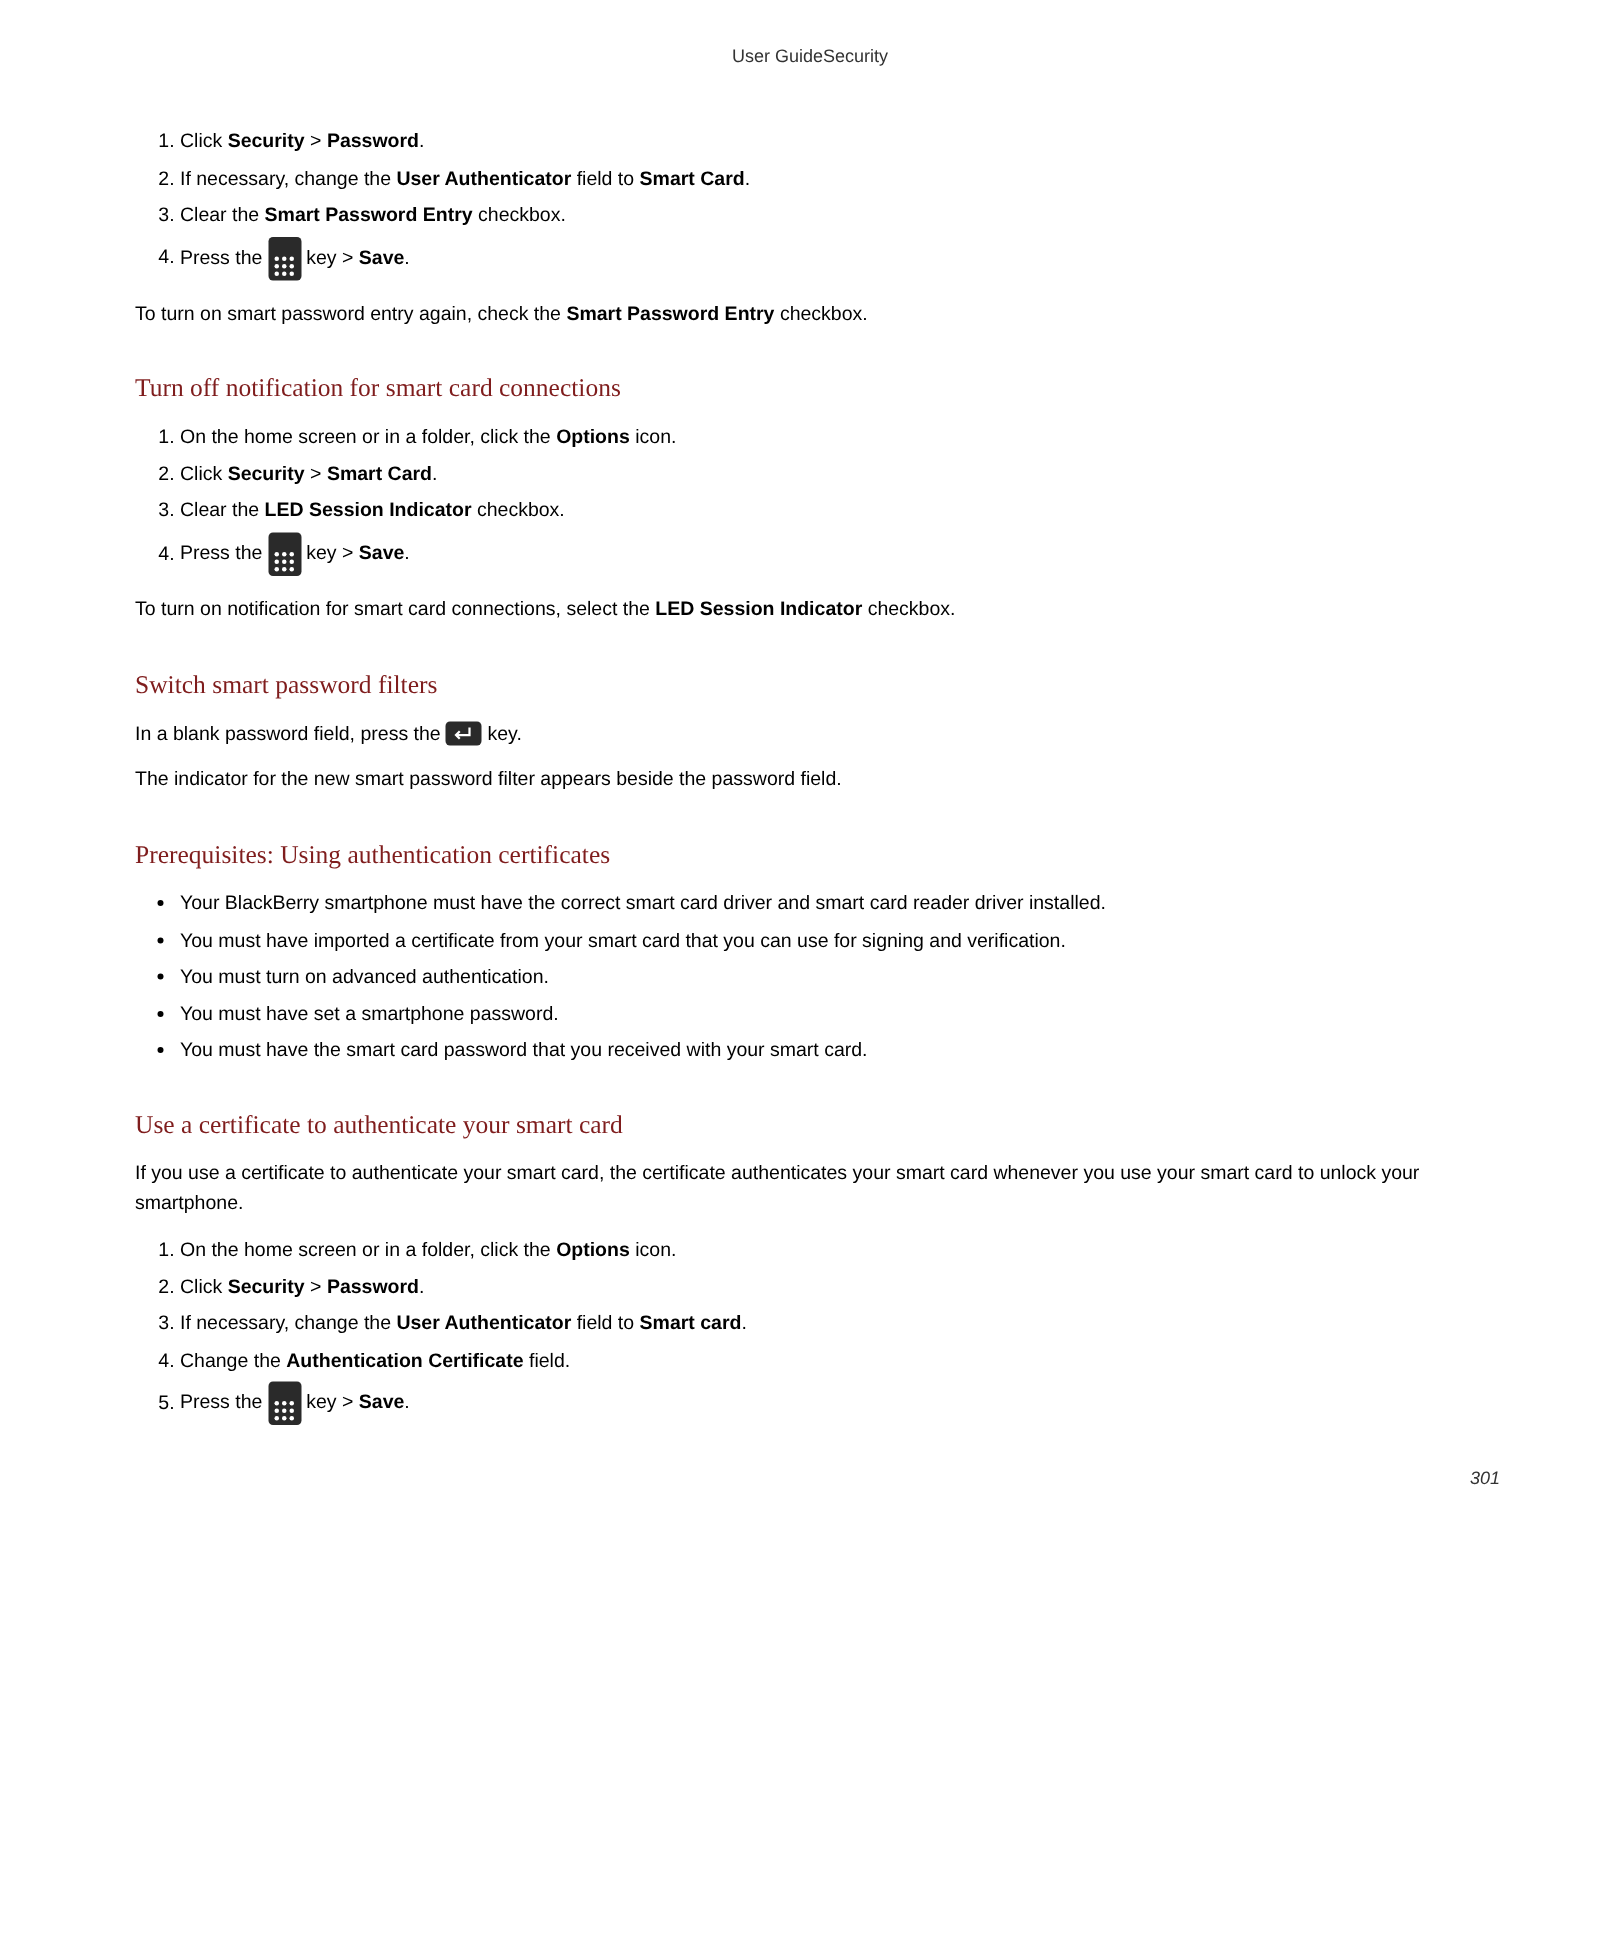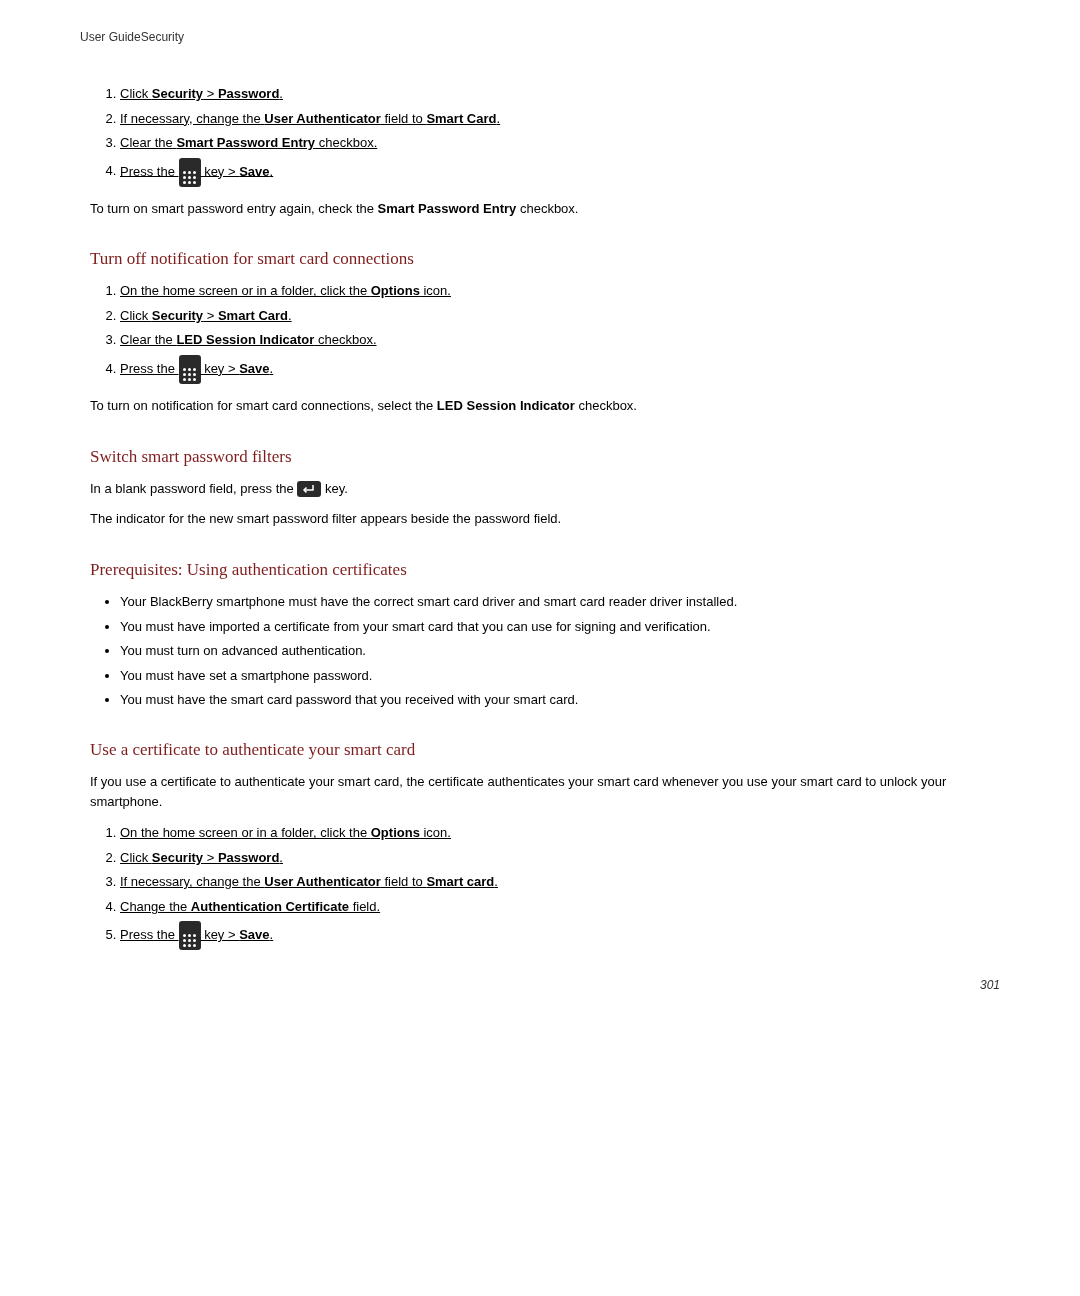--- a/index.html
+++ b/index.html
@@ -18,21 +18,21 @@
       position: relative;
     }
 
     .page-container {
       padding: 30px 80px 60px 80px;
       position: relative;
     }
 
     .header {
       display: flex;
-      justify-content: flex-start;
+      justify-content: center;
       align-items: center;
       margin-bottom: 40px;
       font-size: 12px;
       color: #333;
     }
 
     .header-left {
       font-size: 12px;
       color: #333;
     }
@@ -47,21 +47,20 @@
     }
 
     .numbered-list {
       margin: 8px 0 8px 20px;
     }
 
     .numbered-list li {
       margin-bottom: 5px;
       line-height: 1.5;
       list-style-type: decimal;
-      text-decoration: underline;
     }
 
     .bullet-list {
       margin: 8px 0 8px 20px;
     }
 
     .bullet-list li {
       margin-bottom: 5px;
       line-height: 1.5;
       list-style-type: disc;

